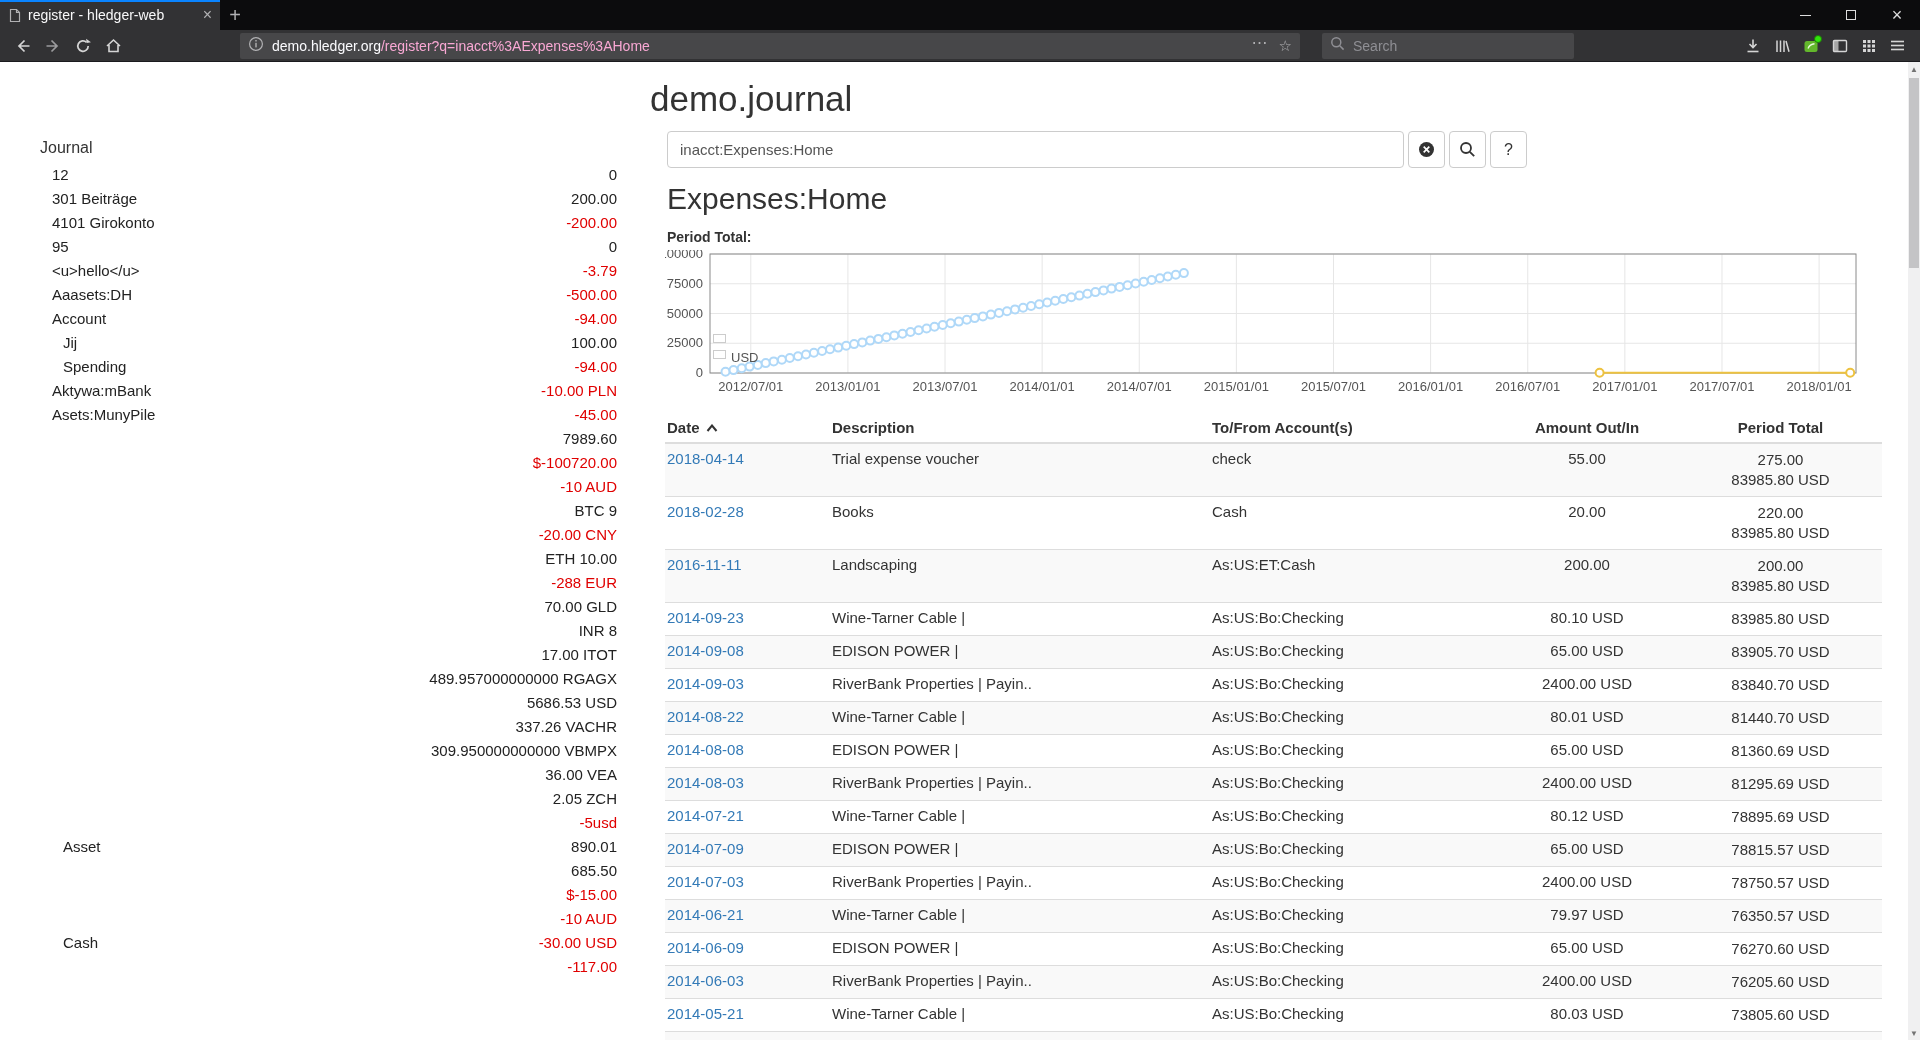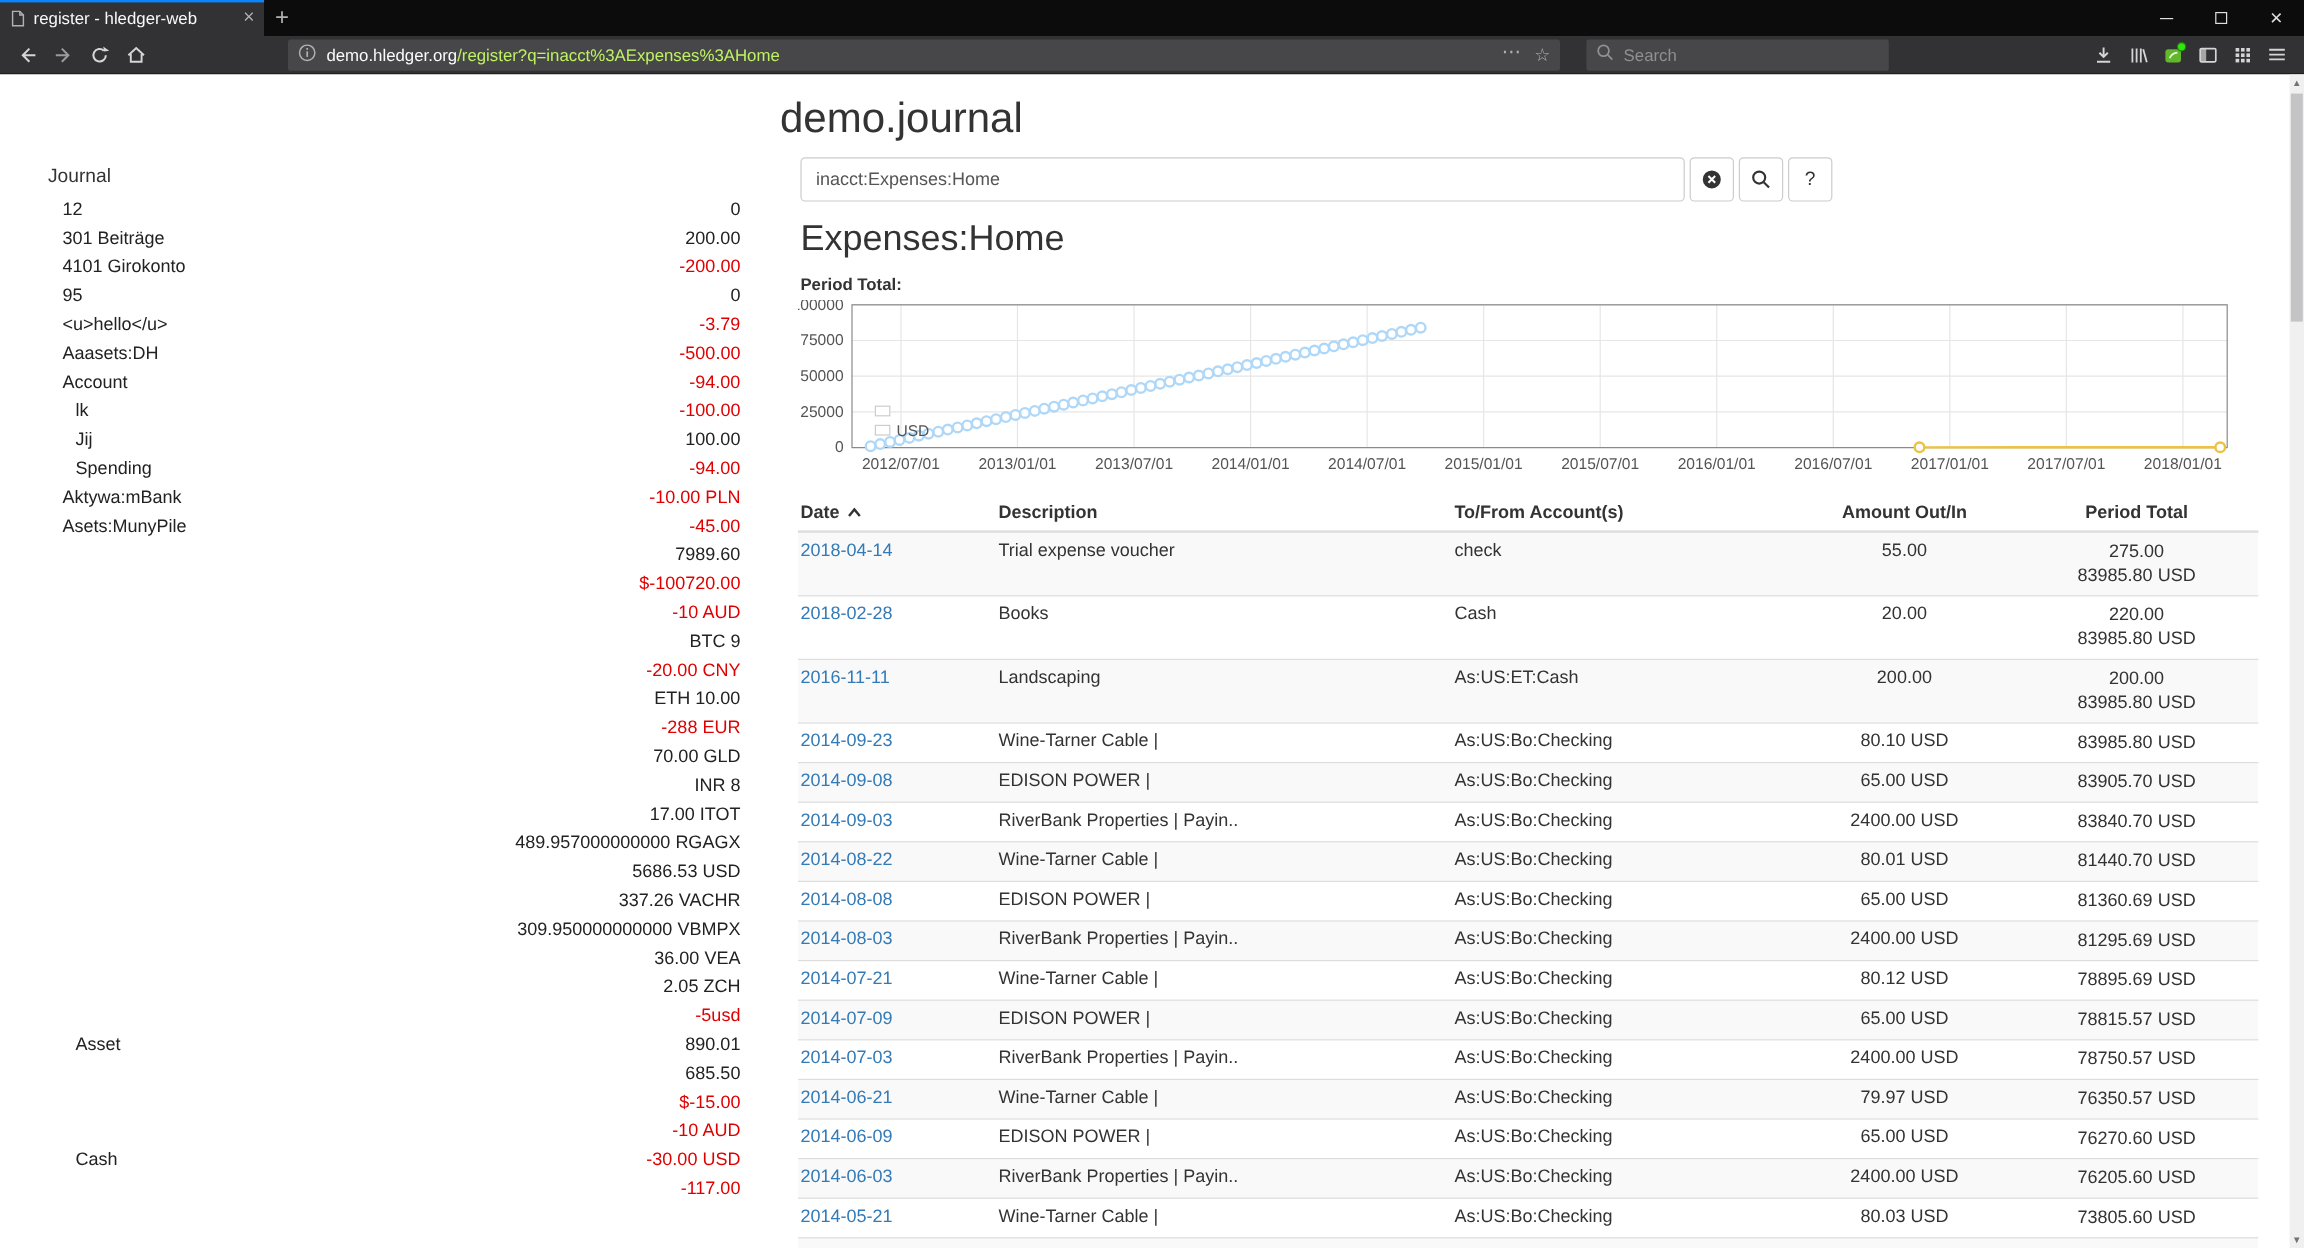--- a/index.html
+++ b/index.html
@@ -22,21 +22,21 @@
   .max-glyph { width:10px; height:10px; border:1px solid #dedede; display:block; }
   .close-glyph { font-size:18px; line-height:18px; }
 
   .navbar { height:32px; background:#323234; display:flex; align-items:center; padding:0 8px;
             border-bottom:1px solid #1a1a1e; }
   .navbtn { width:30px; height:28px; display:flex; align-items:center; justify-content:center; }
   .urlbar { margin-left:112px; width:1060px; height:26px; background:#474749; border-radius:2px;
             display:flex; align-items:center; padding:0 8px; font-size:14px; }
   .url-text { margin-left:8px; white-space:nowrap; overflow:hidden; flex:1; }
   .url-domain { color:#fbfbfe; }
-  .url-path { color:#bef264; }
+  .url-path { color:#f9a8d4; }
   .url-actions { color:#b1b1b3; display:flex; align-items:center; }
   .url-dots { font-size:16px; transform:translateY(-3px); margin-right:10px; letter-spacing:1px;}
   .url-star { font-size:15px; }
   .searchbar { margin-left:22px; width:252px; height:26px; background:#474749; border-radius:2px;
                display:flex; align-items:center; padding:0 8px; }
   .search-ph { color:#8f8f94; font-size:14px; margin-left:8px; }
   .nav-right { margin-left:auto; display:flex; align-items:center; }
   .nav-right .navbtn { width:29px; }
   .ext-wrap { position:relative; }
   .ext-badge { position:absolute; top:3px; right:3px; width:8px; height:8px; border-radius:50%;
@@ -61,21 +61,21 @@
   .query-input { width:737px; height:37px; border:1px solid #ccc; border-radius:4px; padding:0 12px;
                  font-size:15px; color:#555; font-family:"Liberation Sans", sans-serif; }
   .sq-btn { width:37px; height:37px; margin-left:4px; border:1px solid #ccc; border-radius:4px; background:#fff;
             display:inline-flex; align-items:center; justify-content:center; font-size:16px; color:#333;
             font-family:"Liberation Sans", sans-serif; }
   h2.acct-heading { margin:14px 0 0 17px; font-size:30px; font-weight:400; color:#333; line-height:34px; }
   .period-label { margin:13px 0 0 17px; font-size:14px; font-weight:700; color:#333; }
   .chart-wrap { position:relative; margin:5px 0 4px 15px; width:1217px; height:158px; }
   .chart-wrap svg text { font-family:"Liberation Sans", sans-serif; font-size:13px; fill:#545454; }
   .legend { position:absolute; left:48px; top:84px; }
-  .legend-row { display:flex; align-items:center; height:16px;margin-left:16px; }
+  .legend-row { display:flex; align-items:flex-start; height:16px; }
   .legend-box { width:13px; height:9px; border:1px solid #ccc; padding:1px; background:#fff; margin-right:5px; }
   .legend-fill { width:100%; height:100%; }
   .legend-label { font-size:13px; color:#545454; }
 
   table.register { border-collapse:collapse; table-layout:fixed; width:1217px; margin-left:15px; font-size:15px; color:#333; }
   table.register th { text-align:left; font-weight:700; border-bottom:2px solid #ddd; padding:6px 8px 6px 2px;
                       white-space:nowrap; }
   table.register th.r, table.register td.r { text-align:center; }
   table.register td { border-top:1px solid #ddd; padding:6px 8px 6px 2px; vertical-align:top; white-space:nowrap;
                       overflow:hidden; text-overflow:ellipsis; }
@@ -240,24 +240,20 @@
           <span class="acct d1">&lt;u&gt;hello&lt;/u&gt;</span>
           <span class="amt neg">-3.79</span>
         </div>
         <div class="side-row">
           <span class="acct d1">Aaasets:DH</span>
           <span class="amt neg">-500.00</span>
         </div>
         <div class="side-row">
           <span class="acct d1">Account</span>
           <span class="amt neg">-94.00</span>
-        </div>
-        <div class="side-row">
-          <span class="acct d2">lk</span>
-          <span class="amt neg">-100.00</span>
         </div>
         <div class="side-row">
           <span class="acct d2">Jij</span>
           <span class="amt">100.00</span>
         </div>
         <div class="side-row">
           <span class="acct d2">Spending</span>
           <span class="amt neg">-94.00</span>
         </div>
         <div class="side-row">

